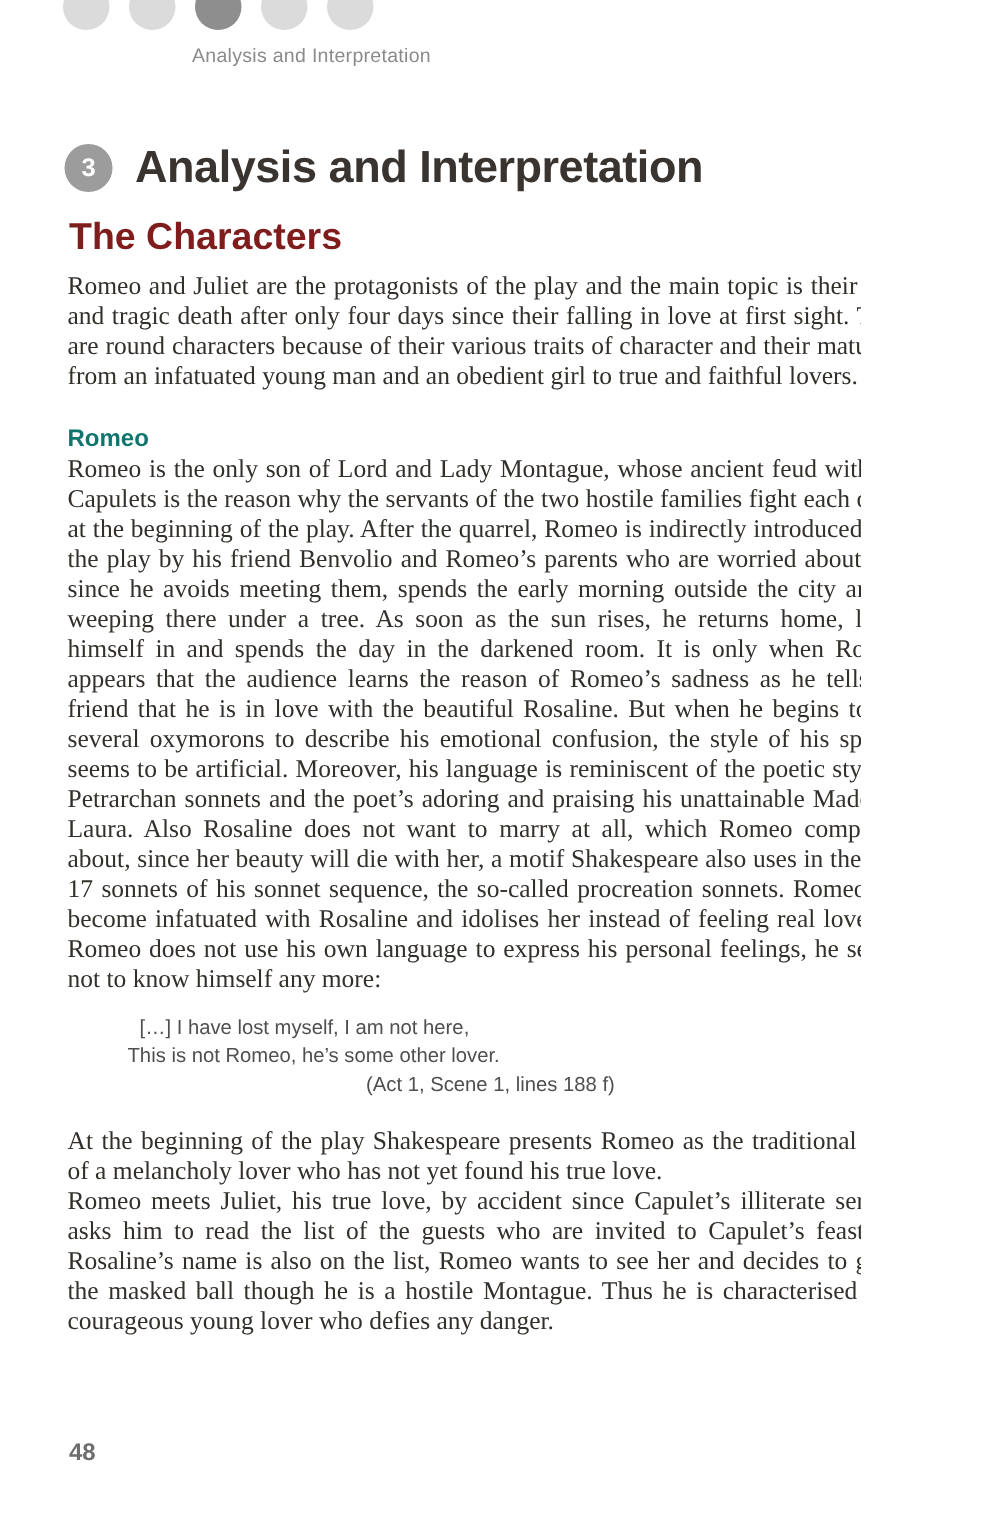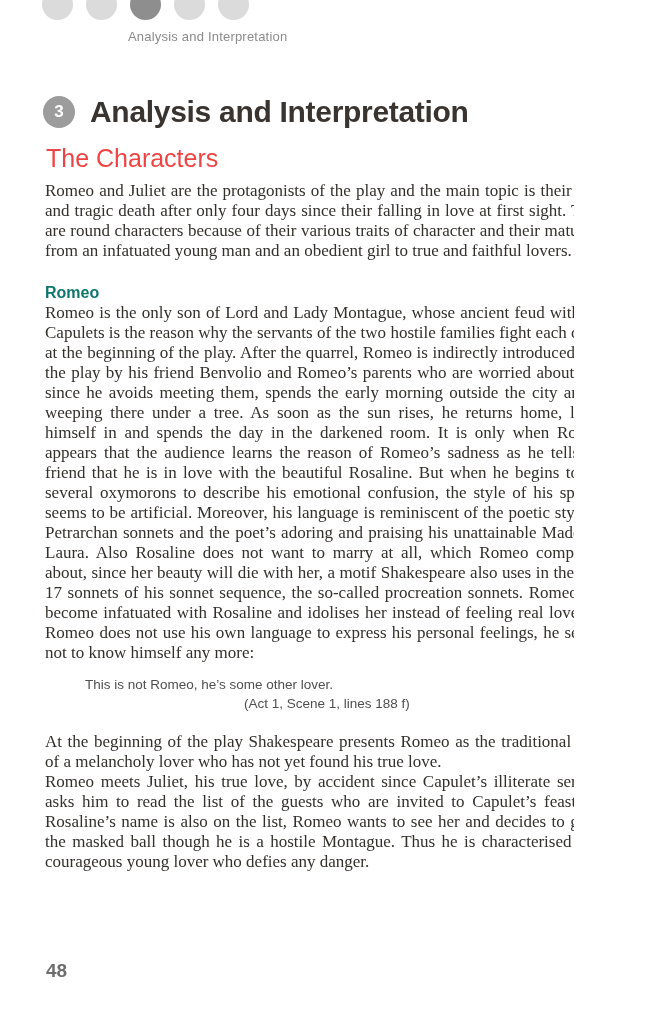--- a/index.html
+++ b/index.html
@@ -36,21 +36,21 @@
   }
   .heading-title {
     margin-left: 47px;
     font-family: "Liberation Sans", sans-serif;
     font-size: 30px; font-weight: bold; color: #393430;
     letter-spacing: -0.3px; line-height: 38px;
   }
   .subheading {
     position: absolute; top: 144px; left: 46px;
     font-family: "Liberation Sans", sans-serif;
-    font-size: 25px; font-weight: normal; color: #ef4444;
+    font-size: 25px; font-weight: bold; color: #7f1d1d;
   }
 
   
   .body-col {
     position: absolute; left: 45px; top: 181px; width: 561px;
     font-size: 17px; line-height: 20px; color: #33302c;
   }
   .body-col p { text-align: justify; }
   .char-head {
     margin-top: 22px;
@@ -63,21 +63,21 @@
     font-family: "Liberation Sans", sans-serif;
     font-size: 13.5px; line-height: 19px; color: #4f4f4f;
   }
   .quote-line1 { padding-left: 8px; }
   .quote-citation { padding-left: 159px; }
   .after-quote { margin-top: 19px; }
 
   .page-number {
     position: absolute; left: 46px; top: 960px;
     font-family: "Liberation Sans", sans-serif;
-    font-size: 19px; font-weight: bold; color: #6e6e6e;
+    font-size: 16px; font-weight: bold; color: #6e6e6e;
   }
 </style>
 </head>
 <body>
 
 <div class="page">
 
   <div>
     <div class="dot" style="left:42px"></div>
     <div class="dot" style="left:86px"></div>
@@ -94,20 +94,21 @@
 
   <div class="subheading">The Characters</div>
 
   <div class="body-col">
     <p>Romeo and Juliet are the protagonists of the play and the main topic is their love and tragic death after only four days since their falling in love at first sight. They are round characters because of their various traits of character and their maturing from an infatuated young man and an obedient girl to true and faithful lovers.</p>
 
     <div class="char-head">Romeo</div>
     <p>Romeo is the only son of Lord and Lady Montague, whose ancient feud with the Capulets is the reason why the servants of the two hostile families fight each other at the beginning of the play. After the quarrel, Romeo is indirectly introduced into the play by his friend Benvolio and Romeo’s parents who are worried about him since he avoids meeting them, spends the early morning outside the city and is weeping there under a tree. As soon as the sun rises, he returns home, locks himself in and spends the day in the darkened room. It is only when Romeo appears that the audience learns the reason of Romeo’s sadness as he tells his friend that he is in love with the beautiful Rosaline. But when he begins to list several oxymorons to describe his emotional confusion, the style of his speech seems to be artificial. Moreover, his language is reminiscent of the poetic style of Petrarchan sonnets and the poet’s adoring and praising his unattainable Madonna Laura. Also Rosaline does not want to marry at all, which Romeo complains about, since her beauty will die with her, a motif Shakespeare also uses in the first 17 sonnets of his sonnet sequence, the so-called procreation sonnets. Romeo has become infatuated with Rosaline and idolises her instead of feeling real love. As Romeo does not use his own language to express his personal feelings, he seems not to know himself any more:</p>
 
     <div class="quote-block">
+      <div class="quote-line1">[…] I have lost myself, I am not here,</div>
       <div class="quote-line2">This is not Romeo, he’s some other lover.</div>
       <div class="quote-citation">(Act 1, Scene 1, lines 188 f)</div>
     </div>
 
     <p class="after-quote">At the beginning of the play Shakespeare presents Romeo as the traditional type of a melancholy lover who has not yet found his true love.</p>
     <p>Romeo meets Juliet, his true love, by accident since Capulet’s illiterate servant asks him to read the list of the guests who are invited to Capulet’s feast. As Rosaline’s name is also on the list, Romeo wants to see her and decides to go to the masked ball though he is a hostile Montague. Thus he is characterised as a courageous young lover who defies any danger.</p>
   </div>
 
   <div class="page-number">48</div>
 

